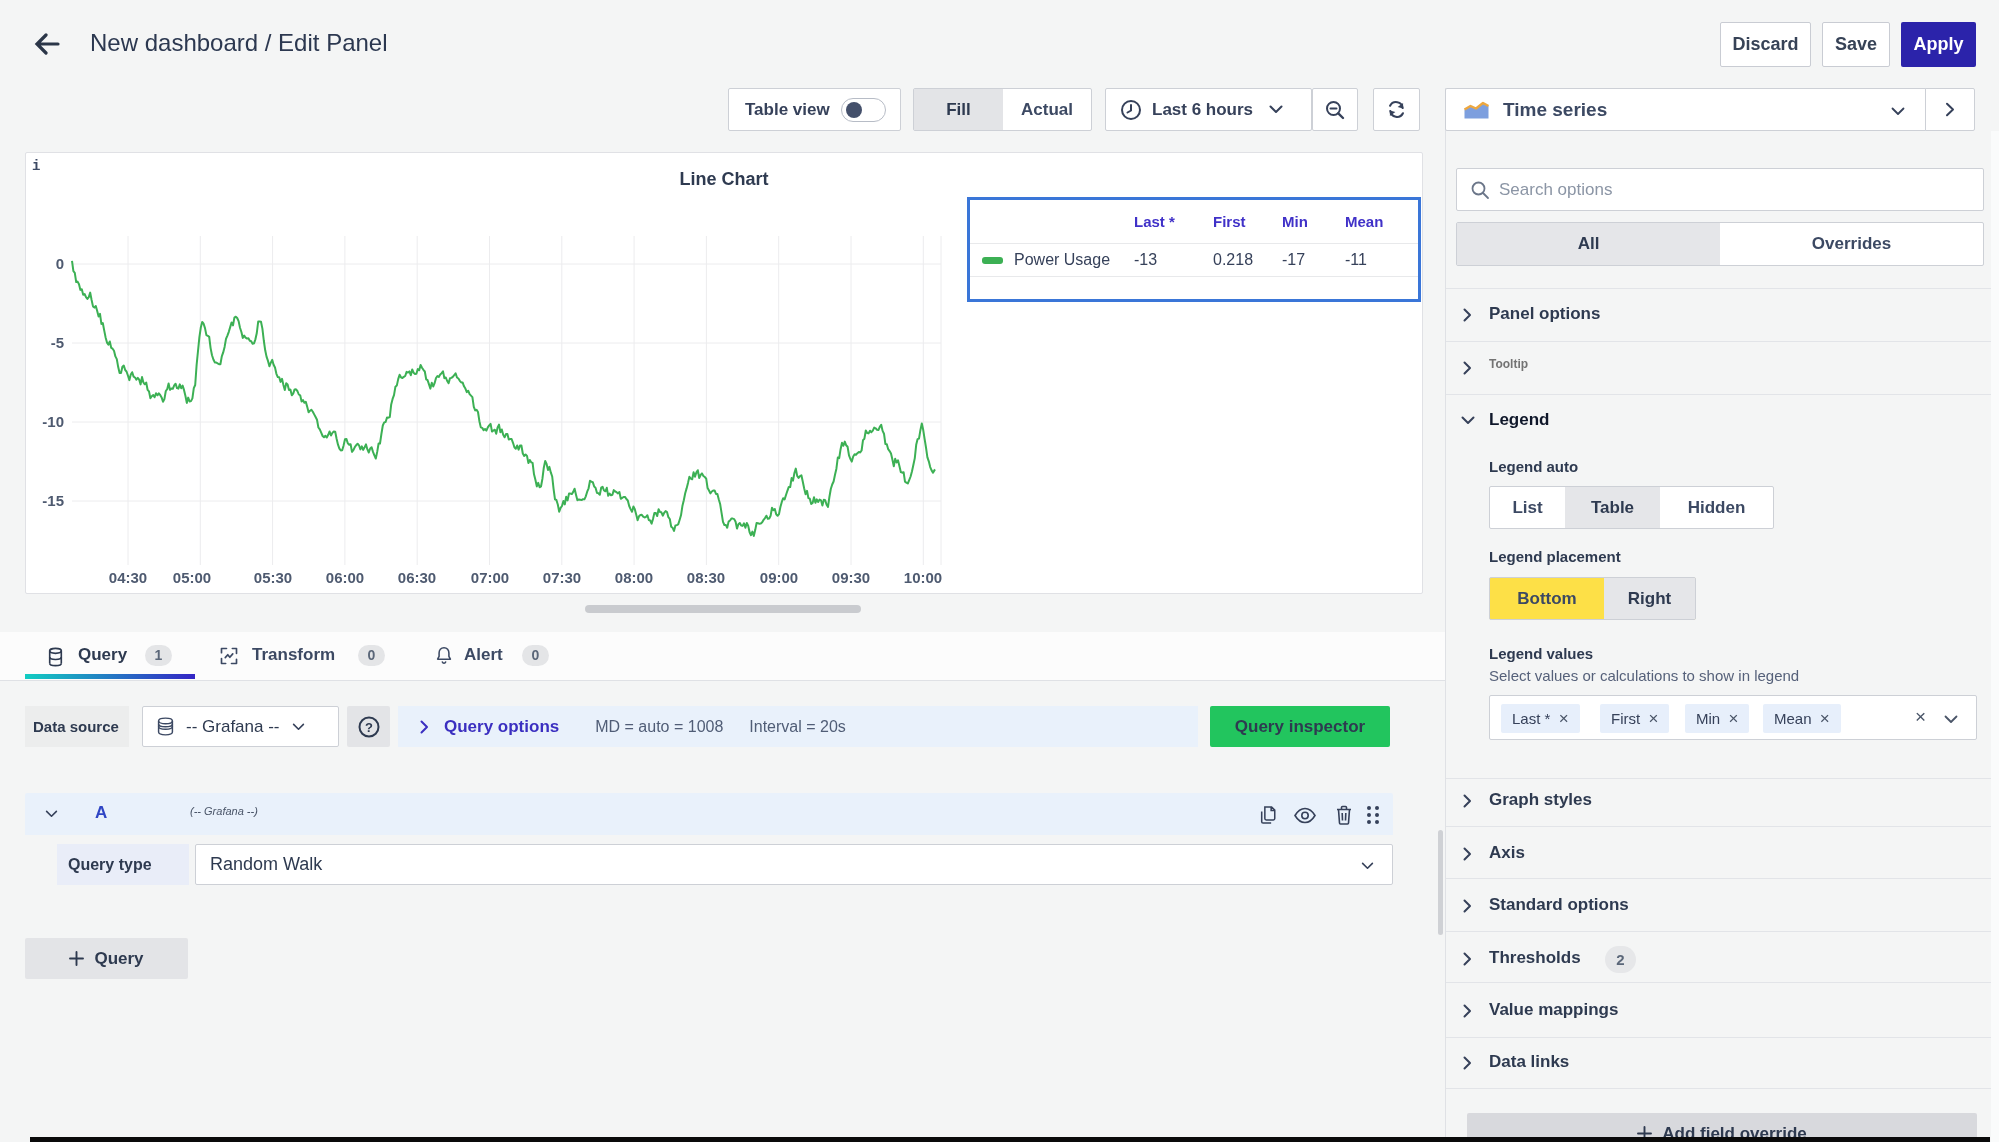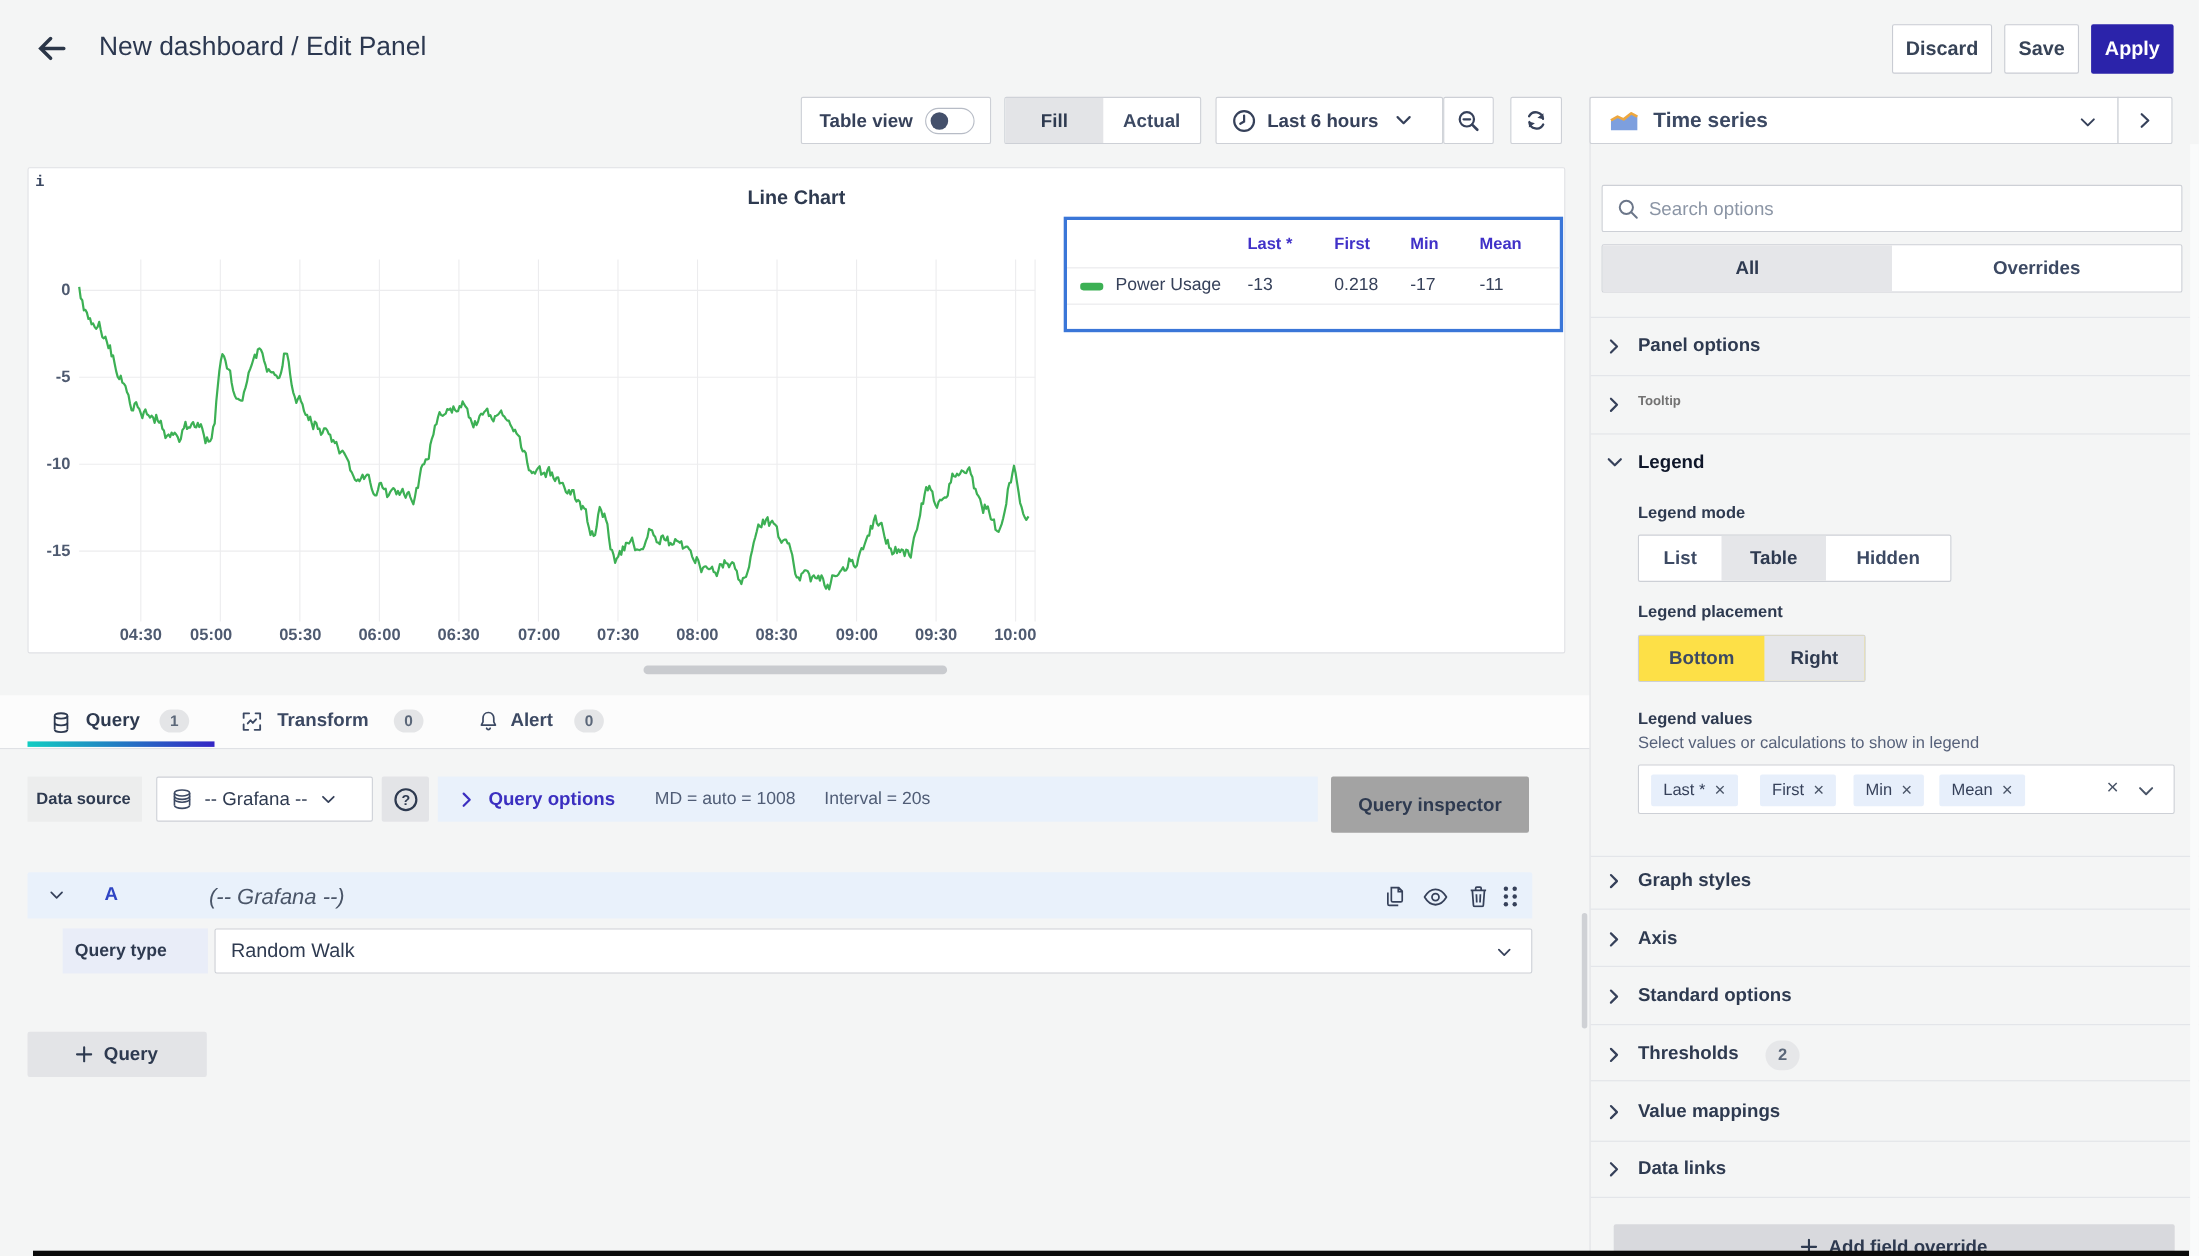--- a/index.html
+++ b/index.html
@@ -176,28 +176,28 @@
       </svg>
   </div>
   <div class="abs" style="left:398px;top:706px;width:800px;height:41px;background:#e9f1fb;display:flex;align-items:center;">
     <svg style="margin-left:22px;" width="9" height="14" viewBox="0 0 9 14">
         <path d="M1.5 1.5 L7 7 L1.5 12.5" stroke="#3b2fc0" stroke-width="2" fill="none" stroke-linecap="round" stroke-linejoin="round"></path>
       </svg>
     <span style="margin-left:15px;font-size:17px;font-weight:700;color:#3b2fc0;">Query options</span>
     <span style="margin-left:36px;font-size:16px;color:#505d76;">MD = auto = 1008</span>
     <span style="margin-left:26px;font-size:16px;color:#505d76;">Interval = 20s</span>
   </div>
-  <div class="abs btn" style="left:1210px;top:706px;width:180px;height:51px;background:#a3a3a3;color:#2e3a50;font-size:17px;">Query inspector</div>
+  <div class="abs btn" style="left:1210px;top:706px;width:180px;height:41px;background:#22c55e;color:#2e3a50;font-size:17px;">Query inspector</div>
 
   <div class="abs" style="left:25px;top:793px;width:1368px;height:42px;background:#e9f1fb;border-radius:2px 2px 0 0;">
     <svg class="abs" style="left:20px;top:17px;" width="13" height="8" viewBox="0 0 14 9">
         <path d="M1.5 1.5 L7 7 L12.5 1.5" stroke="#36415a" stroke-width="1.8" fill="none" stroke-linecap="round" stroke-linejoin="round"></path>
       </svg>
     <span class="abs" style="left:70px;top:10px;font-size:17px;font-weight:700;color:#2f45c4;">A</span>
-    <span class="abs" style="left:165px;top:12px;font-size:20px;font-style:italic;color:#4a5568;">(-- Grafana --)</span>
+    <span class="abs" style="left:165px;top:12px;font-size:11px;font-style:italic;color:#4a5568;">(-- Grafana --)</span>
     <svg class="abs" style="left:1234px;top:12px;" width="18" height="20" viewBox="0 0 20 22" stroke="#36415a" stroke-width="1.7" fill="none">
         <path d="M6.5 2 H14 L17.5 5.5 V15 a1.5 1.5 0 0 1 -1.5 1.5 H8 a1.5 1.5 0 0 1 -1.5 -1.5 Z M13.5 2 V6 H17.5"></path>
         <path d="M13.5 20 H4.5 a1.5 1.5 0 0 1 -1.5 -1.5 V7"></path>
       </svg>
     <svg class="abs" style="left:1269px;top:14px;" width="22" height="17" viewBox="0 0 22 16">
         <path d="M1 8 C4 3 7.5 1 11 1 C14.5 1 18 3 21 8 C18 13 14.5 15 11 15 C7.5 15 4 13 1 8 Z" stroke="#36415a" stroke-width="1.6" fill="none"></path>
         <circle cx="11" cy="8" r="3.2" stroke="#36415a" stroke-width="1.6" fill="none"></circle>
       </svg>
     <svg class="abs" style="left:1310px;top:12px;" width="18" height="20" viewBox="0 0 18 20" stroke="#36415a" stroke-width="1.6" fill="none">
         <path d="M2 4.5 H16 M6.5 4.5 V2.5 a1 1 0 0 1 1 -1 H10.5 a1 1 0 0 1 1 1 V4.5 M3.5 4.5 L4.5 18 a1 1 0 0 0 1 1 H12.5 a1 1 0 0 0 1 -1 L14.5 4.5"></path>
@@ -272,21 +272,21 @@
       <path d="M1.5 1.5 L7 7 L1.5 12.5" stroke="#36415a" stroke-width="2" fill="none" stroke-linecap="round" stroke-linejoin="round"></path>
     </svg>
   <div class="abs" style="left:1489px;top:357px;font-size:12px;font-weight:700;color:#737373;">Tooltip</div>
 
   <div class="abs" style="left:1446px;top:394px;width:553px;height:1px;background:#e2e4e8;"></div>
   <svg class="abs" style="left:1461px;top:416px;" width="14" height="9" viewBox="0 0 14 9">
       <path d="M1.5 1.5 L7 7 L12.5 1.5" stroke="#36415a" stroke-width="2" fill="none" stroke-linecap="round" stroke-linejoin="round"></path>
     </svg>
   <div class="abs" style="left:1489px;top:410px;font-size:17px;font-weight:700;color:#0f172a;">Legend</div>
 
-  <div class="abs" style="left:1489px;top:458px;font-size:15px;font-weight:700;color:#2e3a50;">Legend mode</div>
+  <div class="abs" style="left:1489px;top:458px;font-size:15px;font-weight:700;color:#2e3a50;">Legend auto</div>
   <div class="abs" style="left:1489px;top:486px;width:285px;height:43px;border:1px solid #cdd0d6;border-radius:2px;background:#fff;display:flex;">
     <div style="width:75px;display:flex;align-items:center;justify-content:center;font-size:17px;font-weight:600;color:#3c4963;">List</div>
     <div style="width:95px;background:#e5e6e9;display:flex;align-items:center;justify-content:center;font-size:17px;font-weight:700;color:#2e3a50;">Table</div>
     <div style="flex:1;display:flex;align-items:center;justify-content:center;font-size:17px;font-weight:600;color:#3c4963;">Hidden</div>
   </div>
 
   <div class="abs" style="left:1489px;top:548px;font-size:15px;font-weight:700;color:#2e3a50;">Legend placement</div>
   <div class="abs" style="left:1489px;top:577px;width:207px;height:43px;border:1px solid #cdd0d6;border-radius:2px;background:#fde047;display:flex;">
     <div style="width:114px;display:flex;align-items:center;justify-content:center;font-size:17px;font-weight:600;color:#3c4963;">Bottom</div>
     <div style="flex:1;background:#e5e6e9;display:flex;align-items:center;justify-content:center;font-size:17px;font-weight:700;color:#2e3a50;">Right</div>

